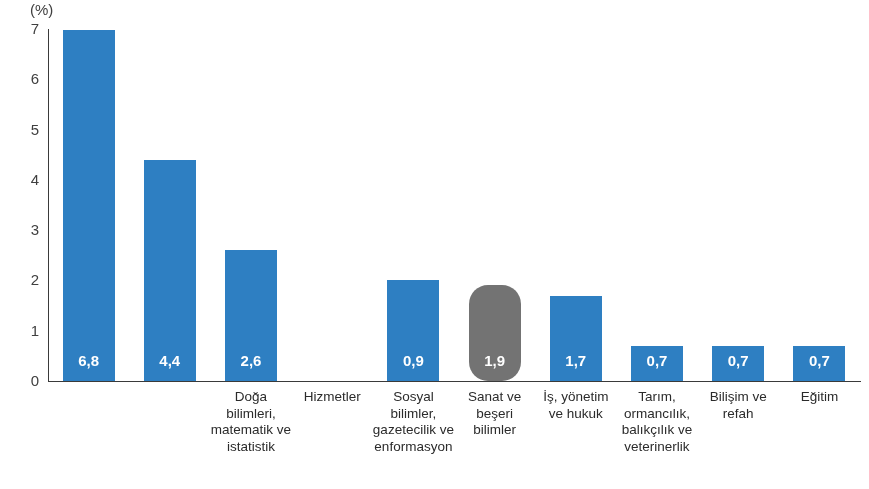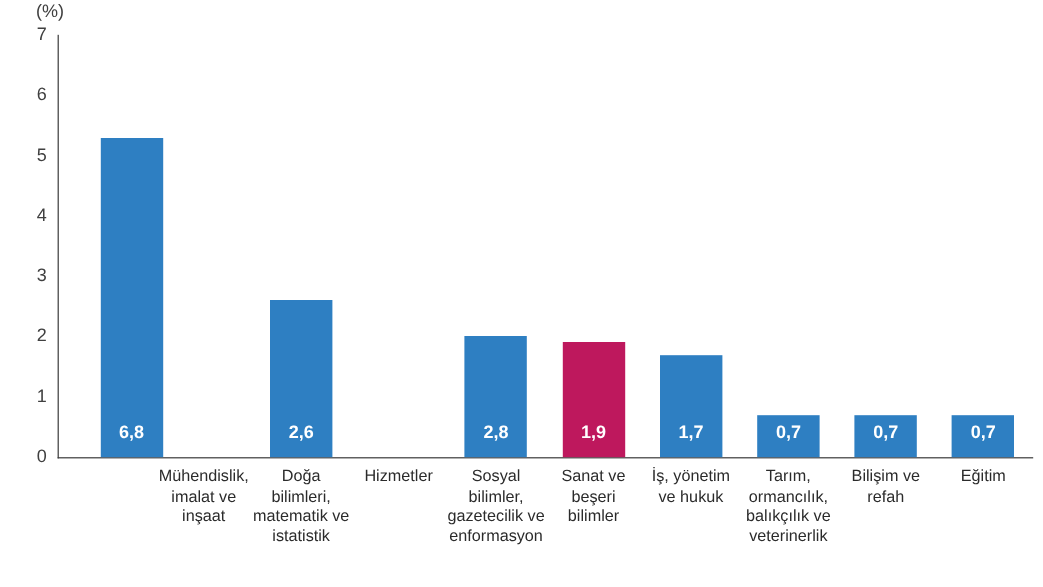--- a/index.html
+++ b/index.html
@@ -123,47 +123,49 @@
   <div class="plot" id="plot">
 
   <div class="ytick" style="top: 0px;">7</div>
       <div class="ytick" style="top: 50.2857px;">6</div>
       <div class="ytick" style="top: 100.571px;">5</div>
       <div class="ytick" style="top: 150.857px;">4</div>
       <div class="ytick" style="top: 201.143px;">3</div>
       <div class="ytick" style="top: 251.429px;">2</div>
       <div class="ytick" style="top: 301.714px;">1</div>
       <div class="ytick" style="top: 352px;">0</div>
-      <div class="bar" style="left: 14.6px; width: 52px; height: 266px; background: rgb(46, 127, 194); margin-left: 21px;">
+      <div class="bar" style="left: 14.6px; width: 52px; height: 351px; background: rgb(46, 127, 194);">
         <div class="bar-value">6,8</div>
+      </div>
+      <div class="bar" style="left: 95.8px; width: 52px; height: 221.257px; background: rgb(46, 127, 194);">
+        <div class="bar-value">4,4</div>
       </div>
       <div class="bar" style="left: 177px; width: 52px; height: 130.743px; background: rgb(46, 127, 194);">
         <div class="bar-value">2,6</div>
       </div>
       <div class="bar" style="left: 339.4px; width: 52px; height: 100.571px; background: rgb(46, 127, 194);">
-        <div class="bar-value">2,8</div>
+        <div class="bar-value">0,9</div>
       </div>
-      <div class="bar" style="left: 420.6px; width: 52px; height: 95.5429px; background: #be185d;">
+      <div class="bar" style="left: 420.6px; width: 52px; height: 95.5429px; background: #737373; border-radius: 19px;">
         <div class="bar-value">1,9</div>
       </div>
       <div class="bar" style="left: 501.8px; width: 52px; height: 85.4857px; background: rgb(46, 127, 194); padding-left: 32px;">
         <div class="bar-value">1,7</div>
       </div>
       <div class="bar" style="left: 583px; width: 52px; height: 35.2px; background: rgb(46, 127, 194);">
         <div class="bar-value">0,7</div>
       </div>
       <div class="bar" style="left: 664.2px; width: 52px; height: 35.2px; background: rgb(46, 127, 194);">
         <div class="bar-value">0,7</div>
       </div>
       <div class="bar" style="left: 745.4px; width: 52px; height: 35.2px; background: rgb(46, 127, 194);">
         <div class="bar-value">0,7</div>
       </div>
     </div>
 
-    <div class="cat-label" style="left: 129.2px; width: 81.2px;">Mühendislik, imalat ve inşaat</div>
     <div class="cat-label" style="left: 210.4px; width: 81.2px;">Doğa bilimleri, matematik ve istatistik</div>
     <div class="cat-label" style="left: 291.6px; width: 81.2px;">Hizmetler</div>
     <div class="cat-label" style="left: 372.8px; width: 81.2px;">Sosyal bilimler, gazetecilik ve enformasyon</div>
     <div class="cat-label" style="left: 454px; width: 81.2px;">Sanat ve beşeri bilimler</div>
     <div class="cat-label" style="left: 535.2px; width: 81.2px;">İş, yönetim ve hukuk</div>
     <div class="cat-label" style="left: 616.4px; width: 81.2px;">Tarım, ormancılık, balıkçılık ve veterinerlik</div>
     <div class="cat-label" style="left: 697.6px; width: 81.2px;">Bilişim ve refah</div>
     <div class="cat-label" style="left: 778.8px; width: 81.2px;">Eğitim</div>
   </div>
 

